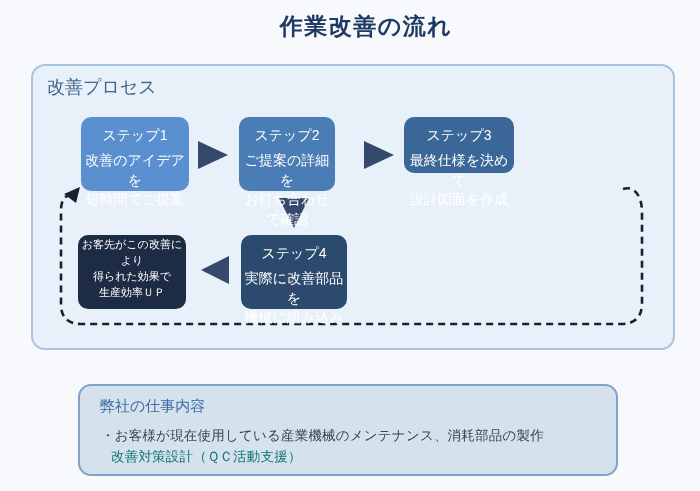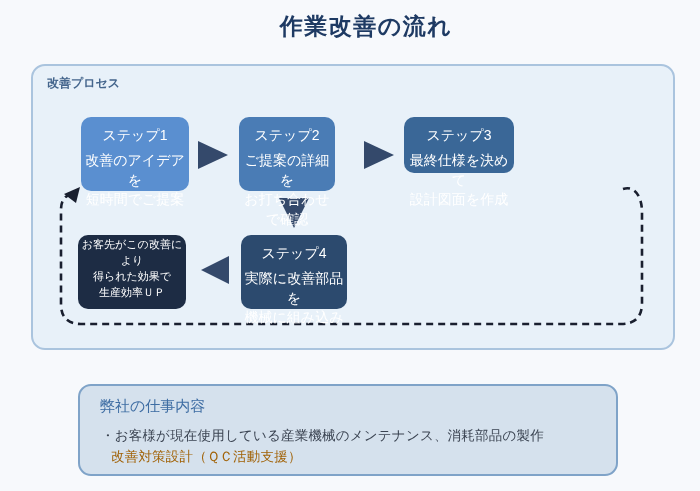--- a/index.html
+++ b/index.html
@@ -19,21 +19,21 @@
   .process-panel {
     position: absolute; left: 31px; top: 64px;
     width: 644px; height: 286px;
     background: #e8f1f9;
     border: 2px solid #aac4de;
     border-radius: 14px;
     box-sizing: border-box;
   }
   .process-label {
     position: absolute; left: 14px; top: 9px;
-    font-size: 12px; color: #44658c; font-weight: bold;
+    font-size: 18px; color: #44658c;
   }
   .overlay {
     position: absolute; left: 0; top: 0;
     width: 640px; height: 282px;
     pointer-events: none;
   }
   .step {
     position: absolute;
     border-radius: 10px;
     color: #ffffff;
@@ -61,21 +61,21 @@
   .work-title {
     position: absolute; left: 20px; top: 11px;
     font-size: 15px; color: #3e6da3;
   }
   .work-line-1 {
     position: absolute; left: 21px; top: 41px;
     font-size: 13.5px; color: #3b4452; letter-spacing: 0.2px;
   }
   .work-line-2 {
     position: absolute; left: 31px; top: 62px;
-    font-size: 13.5px; color: #a16207; letter-spacing: 0.2px;
+    font-size: 13.5px; color: #0f766e; letter-spacing: 0.2px;
   }
 </style>
 </head>
 <body>
 
 <h1 class="page-title">作業改善の流れ</h1>
 
 <div class="process-panel">
   <div class="process-label">改善プロセス</div>
 

